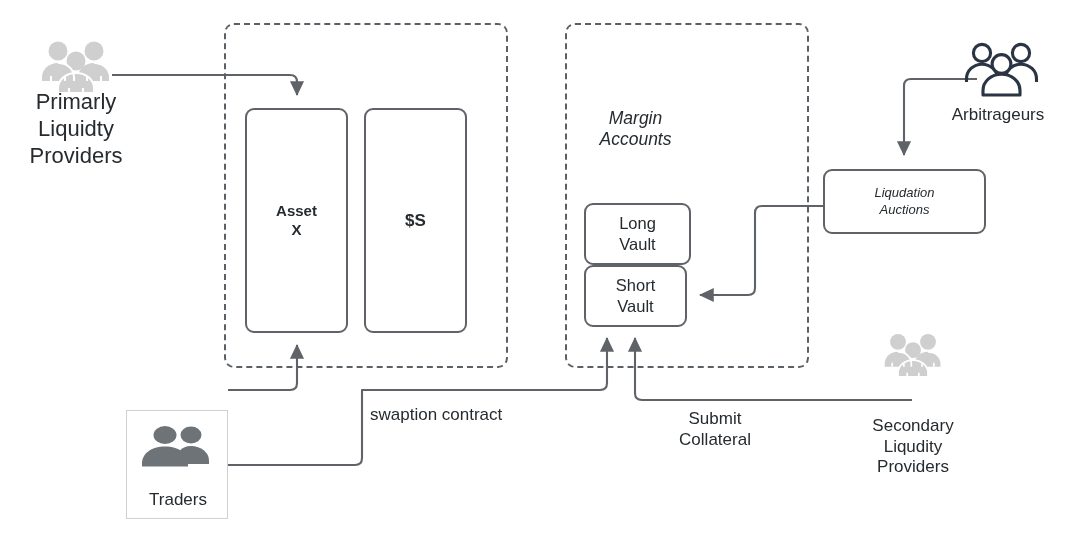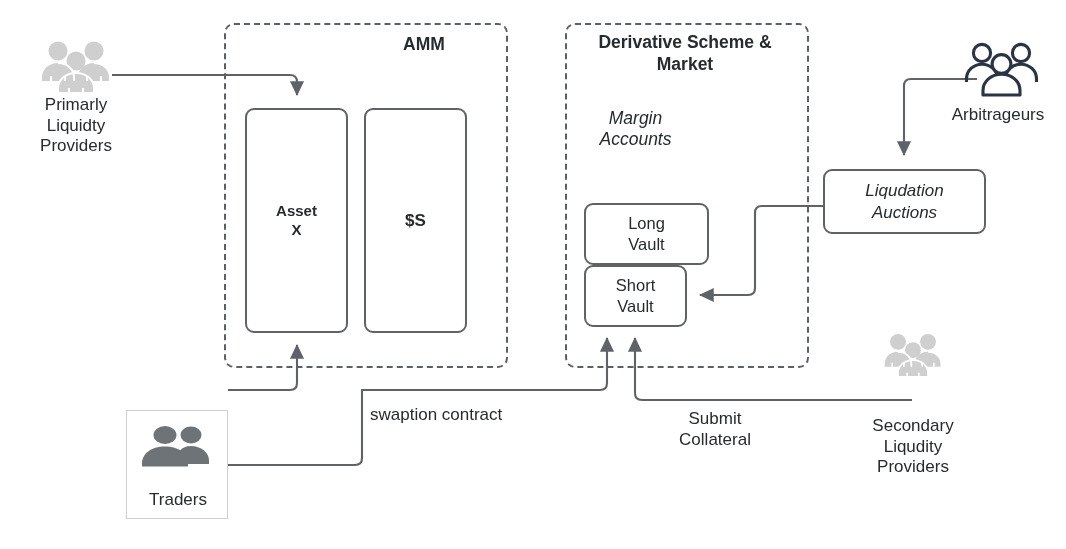--- a/index.html
+++ b/index.html
@@ -46,49 +46,46 @@
 
       <path d="M228,390 L290,390 Q297,390 297,383 L297,345" marker-end="url(#ah)"></path>
 
       <path d="M228,465 L355,465 Q362,465 362,458 L362,390 L600,390 Q607,390 607,383 L607,338" marker-end="url(#ah)"></path>
 
       <path d="M912,400 L642,400 Q635,400 635,393 L635,338" marker-end="url(#ah)"></path>
     </g>
   </svg>
 
   <div class="dashed-group" style="left:224px;top:23px;width:280px;height:341px;"></div>
-  <div class="grp-title" style="left:354px;top:33px;width:140px;text-align:center;">AMM</div>
 
   <div class="dashed-group" style="left:565px;top:23px;width:240px;height:341px;"></div>
-  <div class="grp-title" style="left:570px;top:31px;width:230px;text-align:center;">Derivative Scheme &amp;
-Market</div>
 
   <div class="rbox bold" style="left:245px;top:108px;width:103px;height:225px;font-size:15px;font-weight:bold;line-height:1.24;white-space:pre;">
     <span>Asset
 X</span>
   </div>
 
   <div class="rbox bold" style="left:364px;top:108px;width:103px;height:225px;font-size:17px;font-weight:bold;line-height:1.24;white-space:pre;">
     <span>$S</span>
   </div>
 
   <div class="lbl ital" style="left:578px;top:108px;width:115px;font-size:17.5px;font-style:italic;">Margin
 Accounts</div>
 
-  <div class="rbox" style="left:584px;top:203px;width:125px;height:62px;font-size:16.5px;line-height:1.25;white-space:pre;">
+  <div class="rbox" style="left:584px;top:203px;width:107px;height:62px;font-size:16.5px;line-height:1.25;white-space:pre;">
     <span>Long
 Vault</span>
   </div>
 
   <div class="rbox" style="left:584px;top:265px;width:103px;height:62px;font-size:16.5px;line-height:1.25;white-space:pre;align-items:center;">
     <span>Short
 Vault</span>
   </div>
 
-  <div class="rbox ital" style="left:823px;top:169px;width:163px;height:65px;font-size:17px;font-style:italic;line-height:1.25;white-space:pre;">
+  <div class="rbox ital" style="left:823px;top:169px;width:163px;height:65px;font-size:13px;font-style:italic;line-height:1.25;white-space:pre;">
     <span>Liqudation
 Auctions</span>
   </div>
 
   <div class="thinbox" style="left:126px;top:410px;width:102px;height:109px;"></div>
   <div class="icon-wrap" style="left:139px;top:424px;">
     <svg width="76" height="46" viewBox="0 0 76 46">
       <g fill="#6e7377">
         <ellipse cx="26" cy="11" rx="11.5" ry="9"></ellipse>
         <ellipse cx="52" cy="11" rx="10.5" ry="8.5"></ellipse>
@@ -111,21 +108,21 @@
       </g>
       <g stroke="#ffffff" stroke-width="2.1" fill="none">
         <path d="M18,23 C27.5,23 34,29.5 34,37.5 L34,41"></path>
         <path d="M54,23 C63.5,23 70,29.5 70,37.5 L70,41"></path>
         <path d="M36,33 C46.5,33 54,40 54,48.5 L54,53 L18,53 L18,48.5 C18,40 25.5,33 36,33 Z"></path>
         <path d="M11,36 L11,41 M25,36 L25,41 M47,36 L47,41 M61,36 L61,41"></path>
         <path d="M29,48 L29,53 M43,48 L43,53"></path>
       </g>
     </svg>
   </div>
-  <div class="lbl" style="left:5px;top:95px;width:142px;font-size:17px;">Primarly
+  <div class="lbl" style="left:5px;top:89px;width:142px;font-size:22px;">Primarly
 Liquidty
 Providers</div>
 
   <div class="icon-wrap" style="left:964px;top:40px;">
     <svg width="76" height="60" viewBox="0 0 76 60">
       <g fill="none" stroke="#2b3444" stroke-width="3.1" stroke-linejoin="round">
         <circle cx="18" cy="13" r="8.6"></circle>
         <circle cx="57" cy="13" r="8.6"></circle>
         <path d="M2.5,42 L2.5,39 C2.5,30.6 9.4,24.2 18,24.2 C26.6,24.2 33.5,30.6 33.5,39 L33.5,42"></path>
         <path d="M41.5,42 L41.5,39 C41.5,30.6 48.4,24.2 57,24.2 C65.6,24.2 72.5,30.6 72.5,39 L72.5,42"></path>

